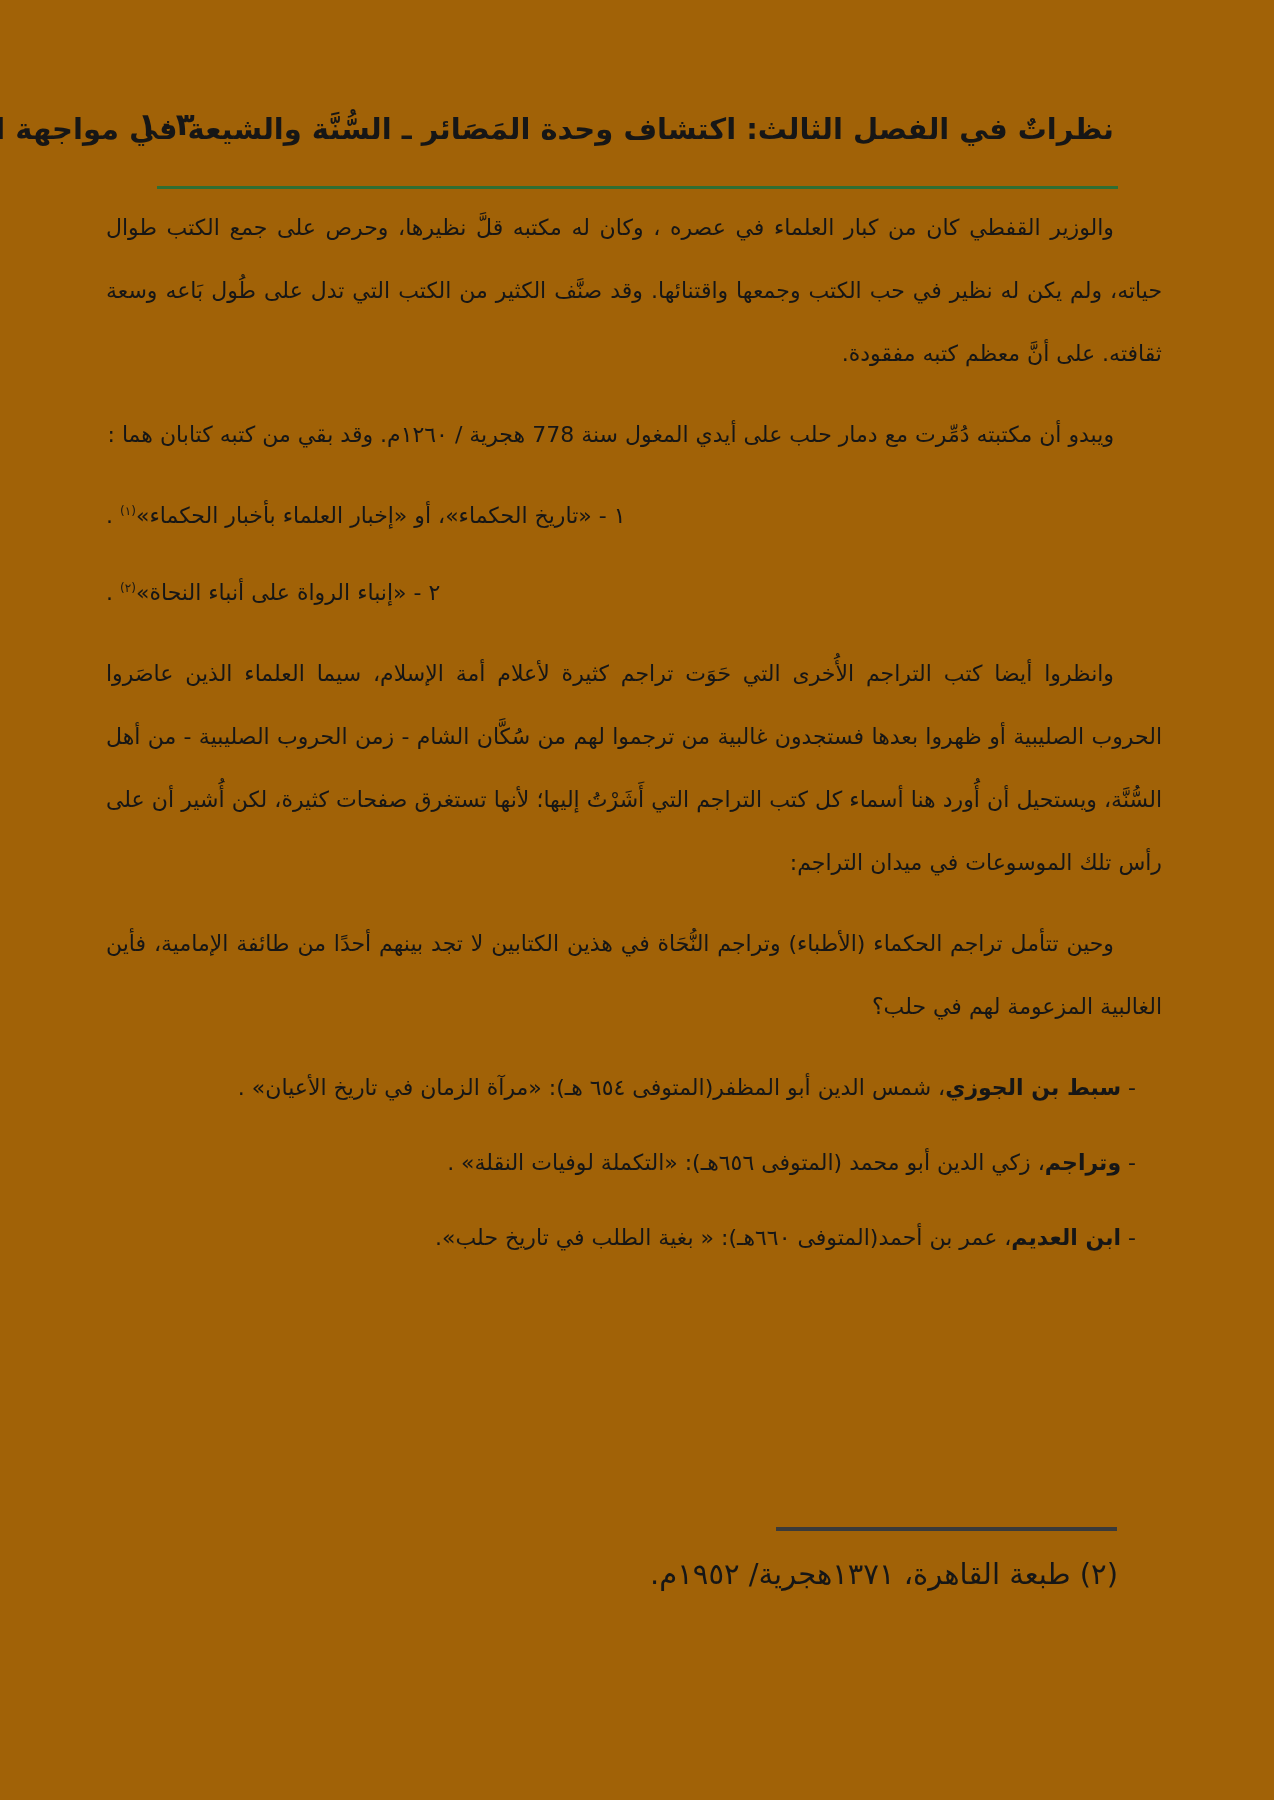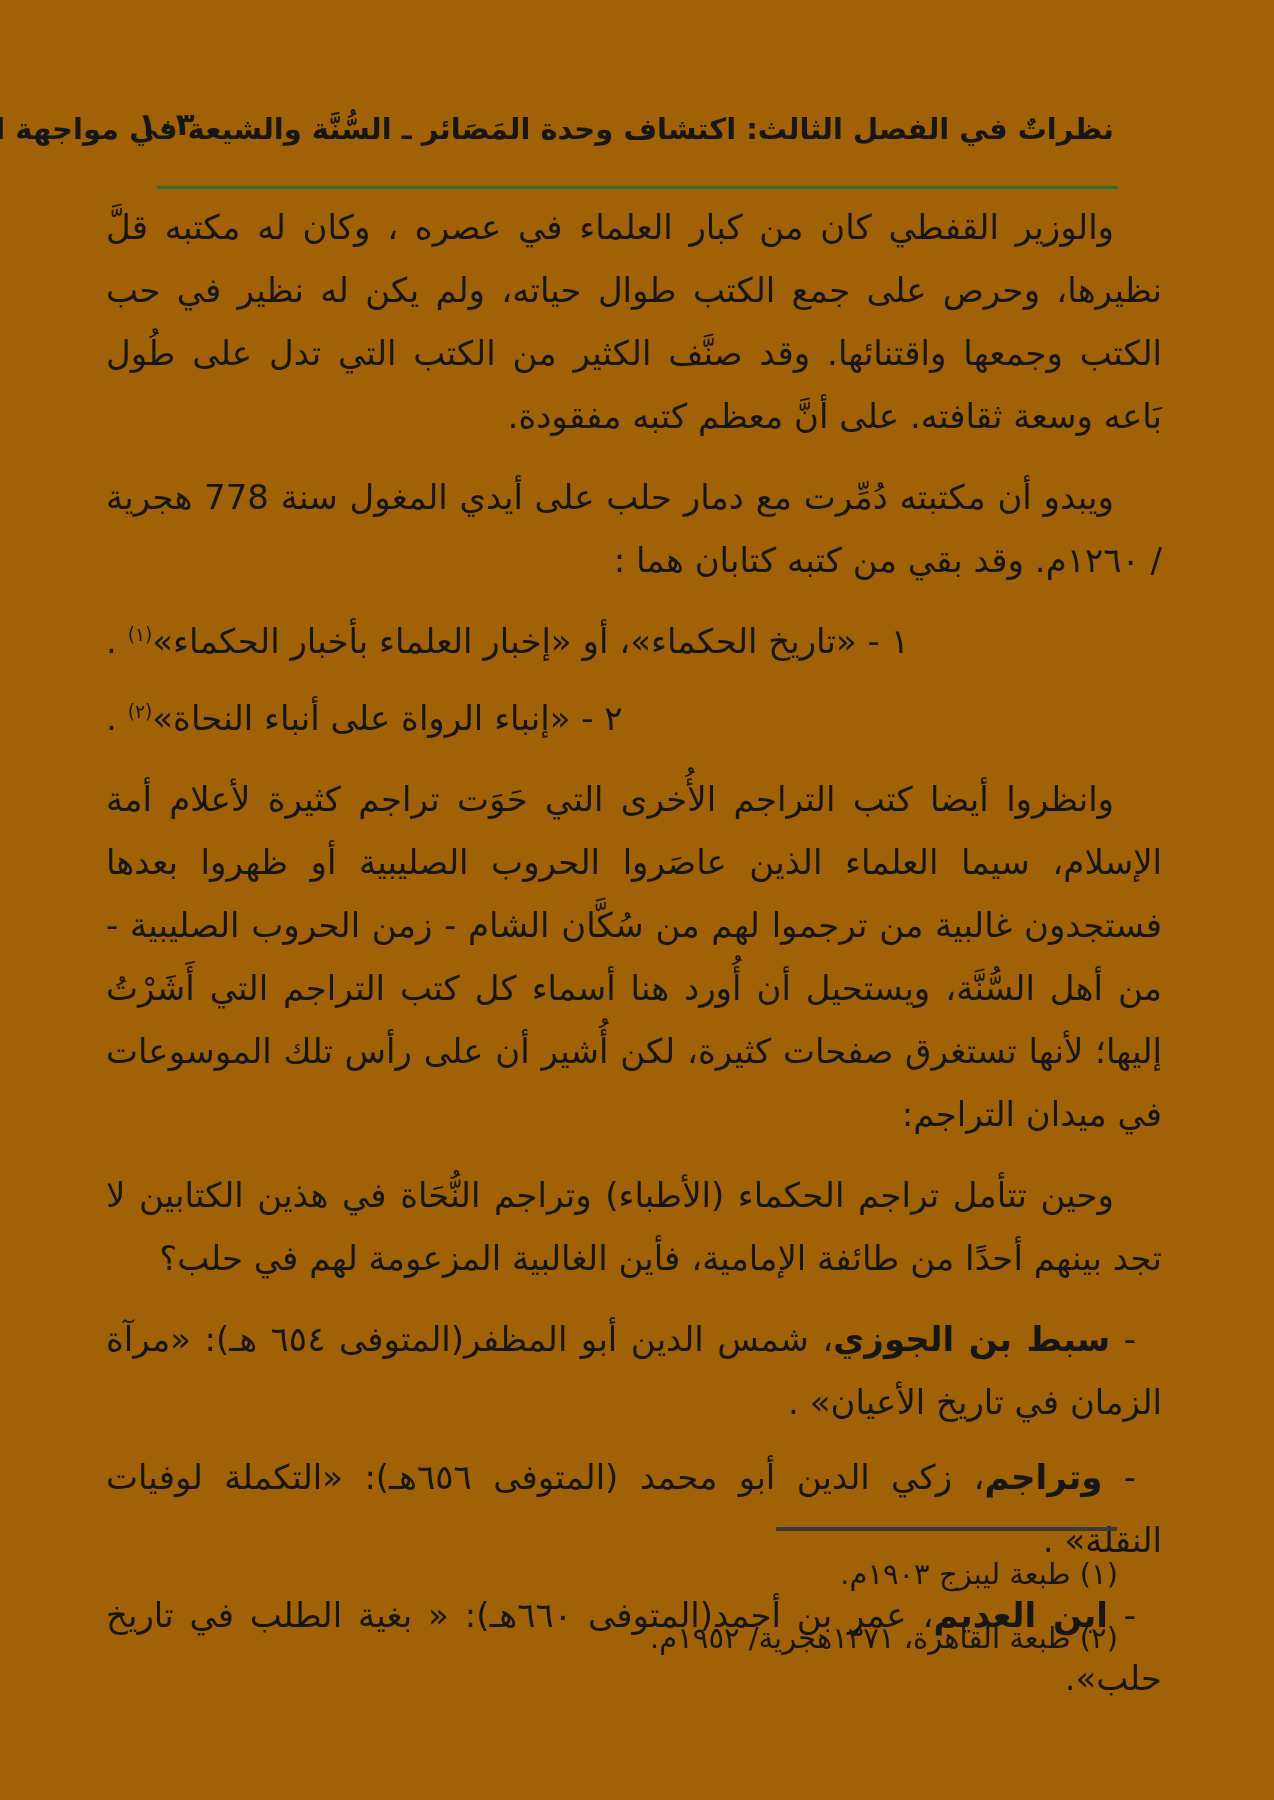--- a/index.html
+++ b/index.html
@@ -46,21 +46,21 @@
     height: 3px;
     background: #2f6e33;
   }
   
   .body-text {
     position: absolute;
     top: 196px;
     right: 112px;
     left: 106px;
     direction: rtl;
-    font-size: 34px;
+    font-size: 22px;
     line-height: 63px;
     text-align: justify;
   }
   .body-text p { margin: 0 0 18px 0; }
   p.para { text-indent: 48px; }
   .book-list { margin: 0 0 18px 0; }
   .book-list .list-item {
     margin: 0 56px 14px 0;
     text-align: left;
   }
@@ -130,17 +130,16 @@
     </p>
     <p class="entry">
       <span>- </span><span class="entry-name">ابن العديم</span><span>، عمر بن أحمد(المتوفى ٦٦٠هـ): « بغية الطلب في تاريخ حلب».</span>
     </p>
 
   </div>
 
   <div class="footnote-rule"></div>
 
   <div class="footnotes">
-    <div class="footnote-item">(١) طبعة ليبزج ١٩٠٣م.</div>
     <div class="footnote-item">(٢) طبعة القاهرة، ١٣٧١هجرية/ ١٩٥٢م.</div>
   </div>
 
 </div>
 
 </body></html>

